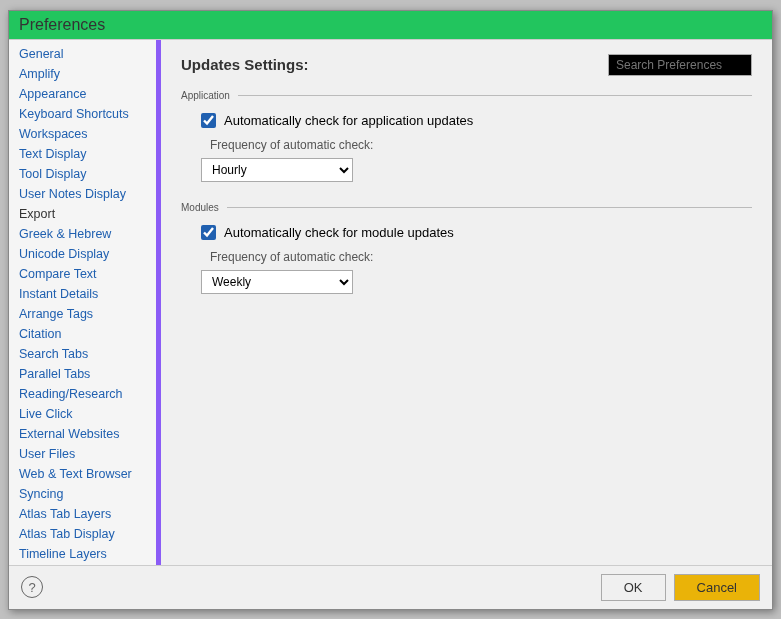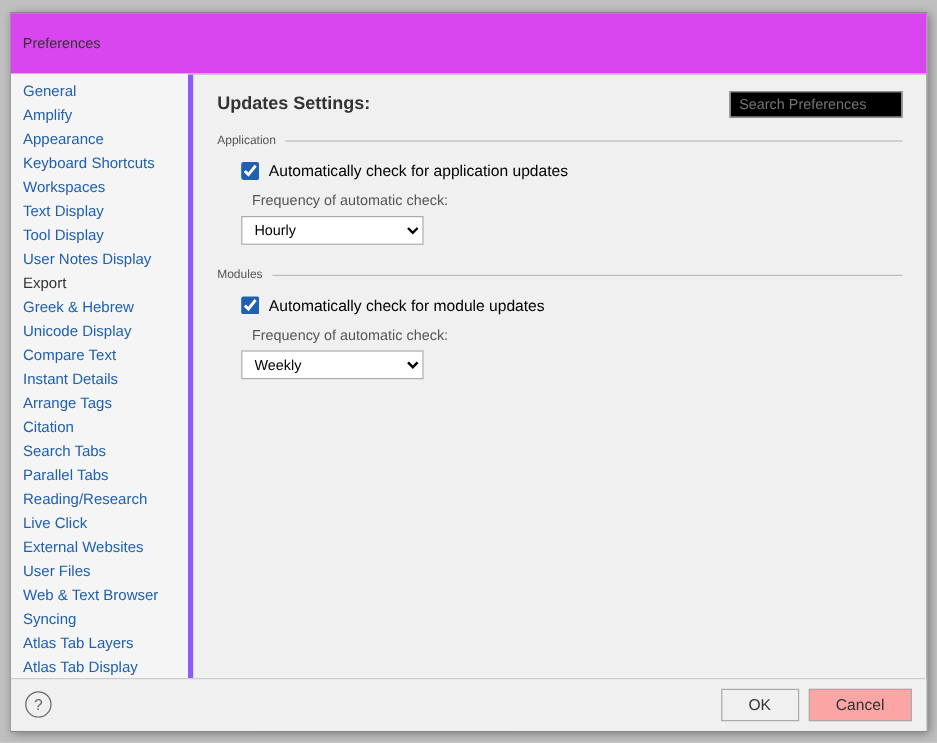--- a/index.html
+++ b/index.html
@@ -16,24 +16,24 @@
     .window {
       width: 765px;
       height: 600px;
       background: #f0f0f0;
       border: 1px solid #888;
       box-shadow: 2px 2px 8px rgba(0,0,0,0.4);
       display: flex;
       flex-direction: column;
     }
     .title-bar {
-      background: #d946ef;
+      background: #22c55e;
       border-bottom: 1px solid #ccc;
-      padding: 18px 10px;
-      font-size: 12px;
+      padding: 5px 10px;
+      font-size: 16px;
       color: #333;
       font-weight: normal;
     }
     .content {
       display: flex;
       flex: 1;
       overflow: hidden;
     }
     .sidebar {
       width: 152px;
@@ -150,21 +150,21 @@
       cursor: pointer;
     }
     .footer-buttons {
       display: flex;
       gap: 8px;
     }
     .btn {
       padding: 5px 22px;
       font-size: 13px;
       border: 1px solid #aaa;
-      background: #fca5a5;
+      background: #eab308;
       cursor: pointer;
       color: #333;
     }
     .btn-ok {
       background: #f0f0f0;
     }
   </style>
 </head>
 <body>
 

